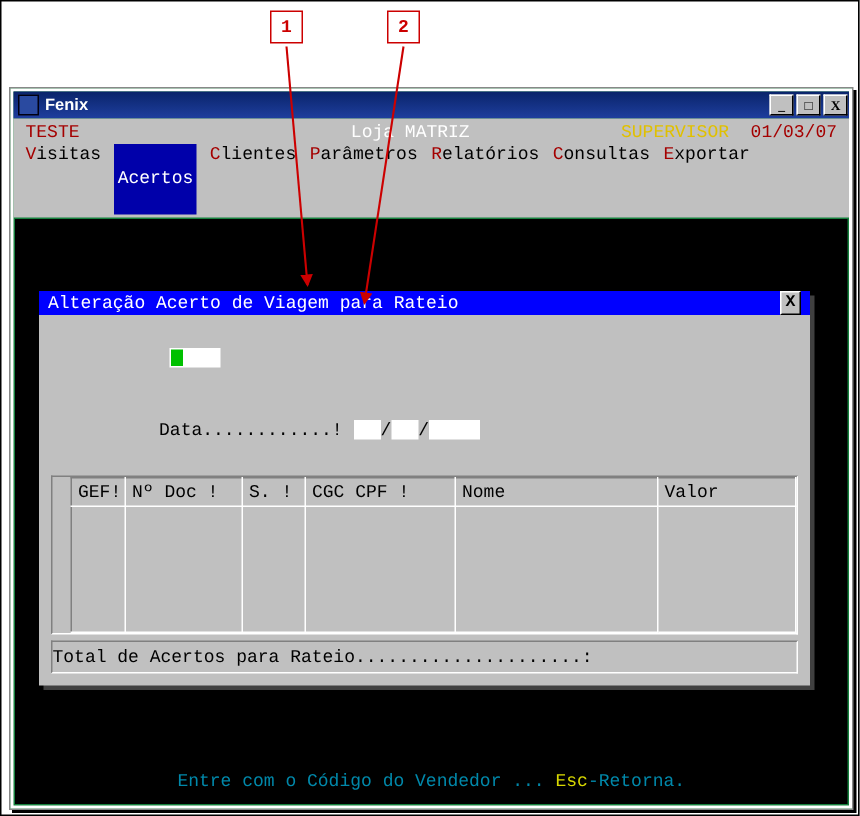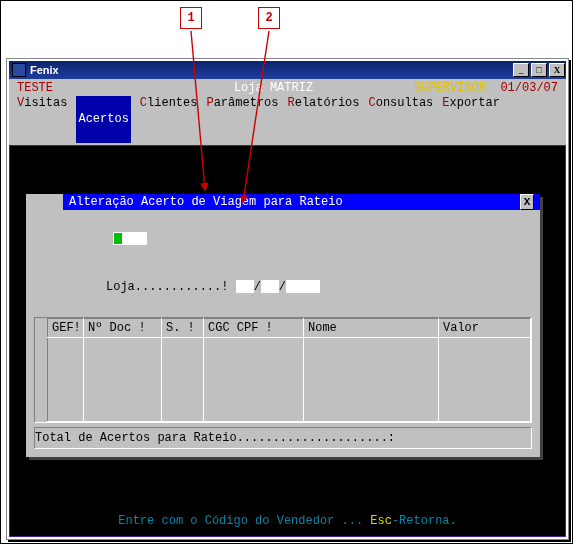--- a/index.html
+++ b/index.html
@@ -22,21 +22,21 @@
   }
   
   .outer-wrap { border: 1px solid #000; position: absolute; top: 0; left: 0; width: 573px; height: 544px; padding: 2px; }
 
   .app-window {
     position: absolute;
     top: 58px; left: 6px;
     width: 561px; height: 480px;
     border: 2px solid #fff;
     box-shadow: 0 0 0 1px #888, 2px 2px 0 1px #000;
-    background: #4c1d95;
+    background: #15803d;
     display: flex; flex-direction: column;
   }
   .titlebar {
     height: 18px;
     background: linear-gradient(#0a246a,#1e3e9e);
     color: #fff;
     display: flex; align-items: center;
     font-family: Tahoma, sans-serif; font-size: 11px; font-weight: bold;
     padding-left: 3px;
   }
@@ -72,21 +72,20 @@
   }
   .inner-panel {
     position: absolute; top: 48px; left: 16px; width: 514px;
     background: #c0c0c0;
     box-shadow: 3px 3px 0 #404040;
   }
   .panel-title {
     background: #0000ff; color: #fff; height: 16px;
     display: flex; align-items: center; padding: 0 6px;
     font-size: 12px;
-    margin-left: 37px;
   }
   .panel-close { margin-left: auto; color: #000; background: #c0c0c0;
     width:14px; text-align:center; font-weight:bold; font-size:11px; line-height:14px;
     border:1px solid #000; border-top-color:#fff; border-left-color:#fff;}
   .panel-body { padding: 4px 8px 8px 8px; }
   .field-row { white-space: pre; font-size: 12px; line-height: 1.35; }
   .vend-input {
     display:inline-block; width: 34px; height: 13px; background: #fff; vertical-align: middle;
     position: relative;
   }
@@ -166,21 +165,21 @@
     <div class="inner-panel">
       <div class="panel-title">
         <span>Alteração Acerto de Viagem para Rateio</span>
         <span class="panel-close">X</span>
       </div>
       <div class="panel-body">
         <div class="field-row">
            <span class="vend-input"><span class="cursor-green"></span></span>
         </div>
         <div class="field-row">
-          <span>Loja............!</span> <span class="date-seg seg-a"></span><span>/</span><span class="date-seg seg-b"></span><span>/</span><span class="date-seg seg-c"></span>
+          <span>Data............!</span> <span class="date-seg seg-a"></span><span>/</span><span class="date-seg seg-b"></span><span>/</span><span class="date-seg seg-c"></span>
         </div>
 
         <div class="grid">
           <table>
             <colgroup>
                   <col style="width:36px">
                   <col style="width:78px">
                   <col style="width:42px">
                   <col style="width:100px">
                   <col>

